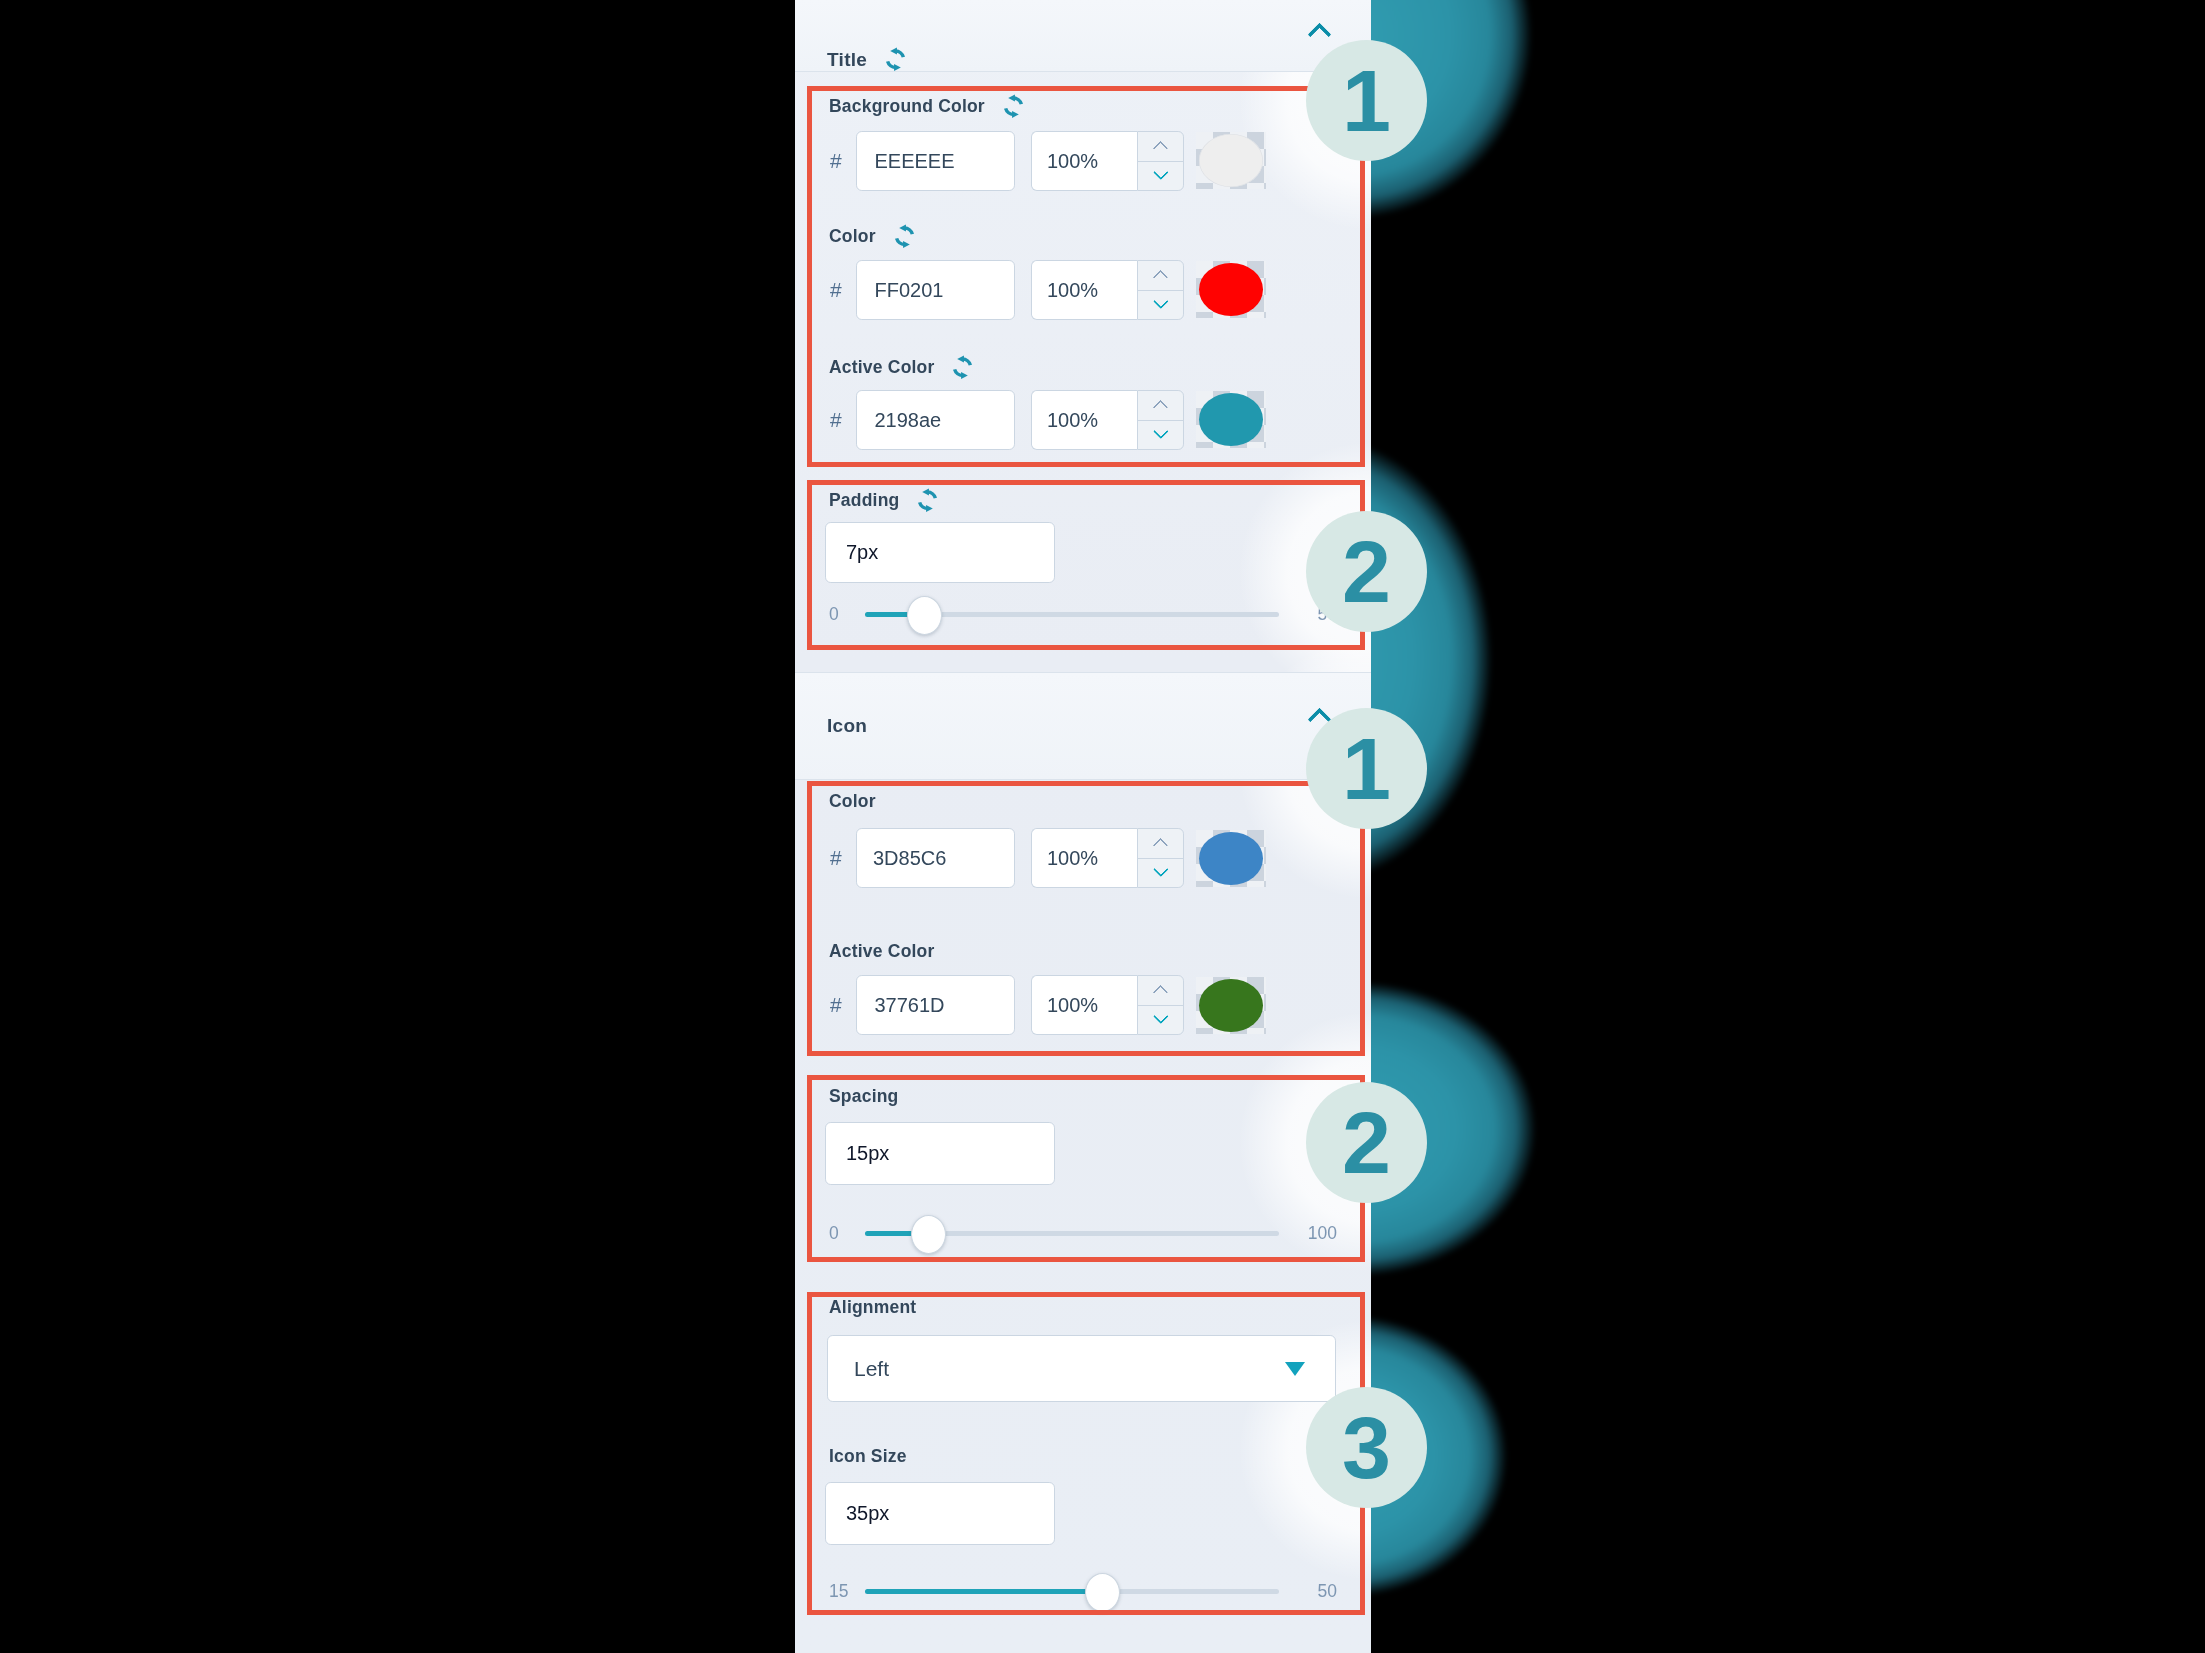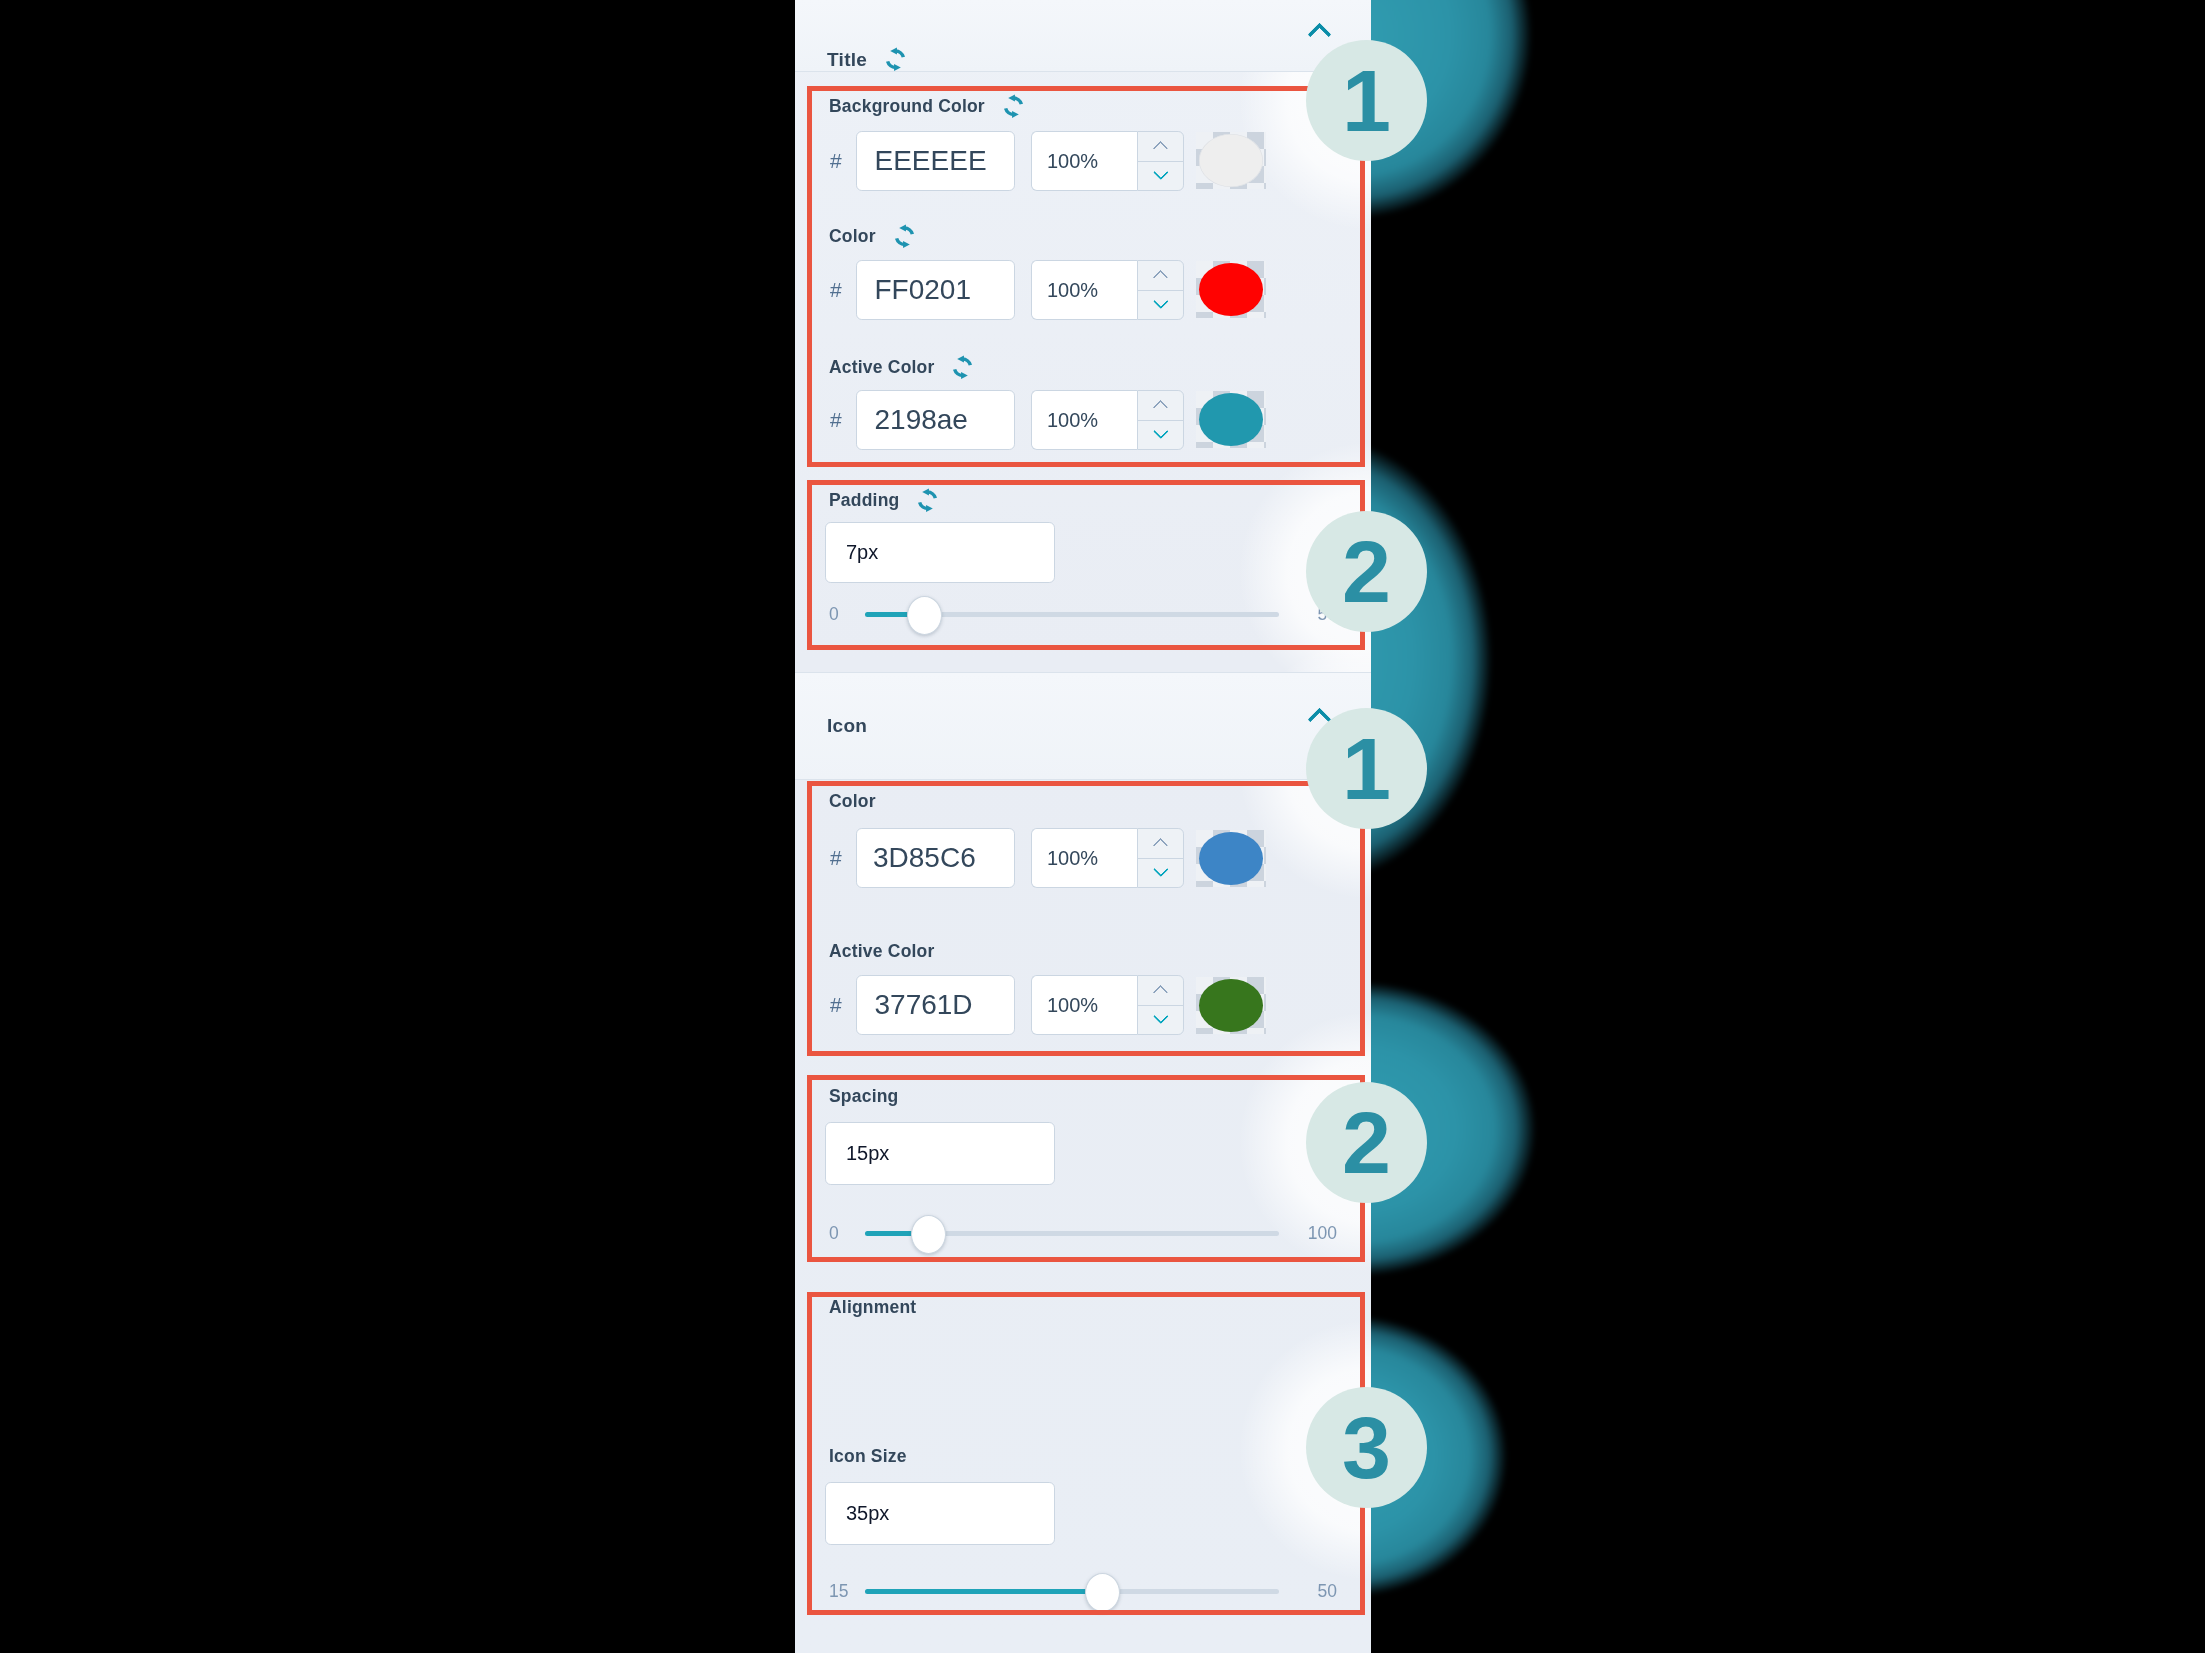--- a/index.html
+++ b/index.html
@@ -37,21 +37,21 @@
   #box1{top:86px;height:381px;} #box2{top:480px;height:170px;}
   #box3{top:781px;height:275px;} #box4{top:1075px;height:187px;}
   #box5{top:1292px;height:323px;}
 
   .field-label{position:absolute;left:34px;display:flex;align-items:center;
                font-size:17.5px;font-weight:700;color:#33475b;letter-spacing:0.2px;height:23px;}
 
   .hash{position:absolute;left:35px;width:23px;font-size:21px;color:#516f90;display:flex;align-items:center;height:60px;}
   .hexbox{position:absolute;left:61px;width:159px;height:60px;background:#fff;border:1.2px solid #cbd6e2;
           border-radius:5.8px;box-sizing:border-box;display:flex;align-items:center;padding-left:17.5px;
-          font-size:28px;color:#33475b;}
+          font-size:20px;color:#33475b;}
   .pctwrap{position:absolute;left:236px;height:60px;display:flex;}
   .pctbox{width:106px;height:60px;background:#fff;border:1.2px solid #cbd6e2;border-right:none;
           border-radius:5.8px 0 0 5.8px;box-sizing:border-box;display:flex;align-items:center;
           padding-left:15px;font-size:20px;color:#33475b;}
   .stepper{width:47px;height:60px;border:1.2px solid #cbd6e2;border-radius:0 5.8px 5.8px 0;box-sizing:border-box;
            display:flex;flex-direction:column;background:#eef2f6;}
   .stepcell{flex:1;display:flex;align-items:center;justify-content:center;}
   .stepcell.up{border-bottom:1.2px solid #cbd6e2;}
   .chev{width:9.3px;height:9.3px;border-style:solid;border-width:2.9px 2.9px 0 0;border-radius:1.2px;}
   .chev.up{border-color:#8ca3bd;transform:rotate(-45deg) translate(-1.2px,1.2px);}
@@ -289,20 +289,24 @@
       <div class="track">
         <div class="fill"></div>
         <div class="handle"></div>
       </div>
       <span class="max">100</span>
     </div>
 
     <div class="field-label" style="top:1296px;justify-content:flex-end;">
       <span>Alignment</span>
     </div>
+    <div class="selectbox">
+      <span>Left</span>
+      <span class="caret"></span>
+    </div>
 
     <div class="field-label" style="top:1445px;">
       <span>Icon Size</span>
     </div>
     <div class="valuebox" style="top:1482px;height:63px;">35px</div>
     <div class="slider" style="top: 1580px; --p: 57%;">
       <span class="min">15</span>
       <div class="track">
         <div class="fill"></div>
         <div class="handle"></div>

